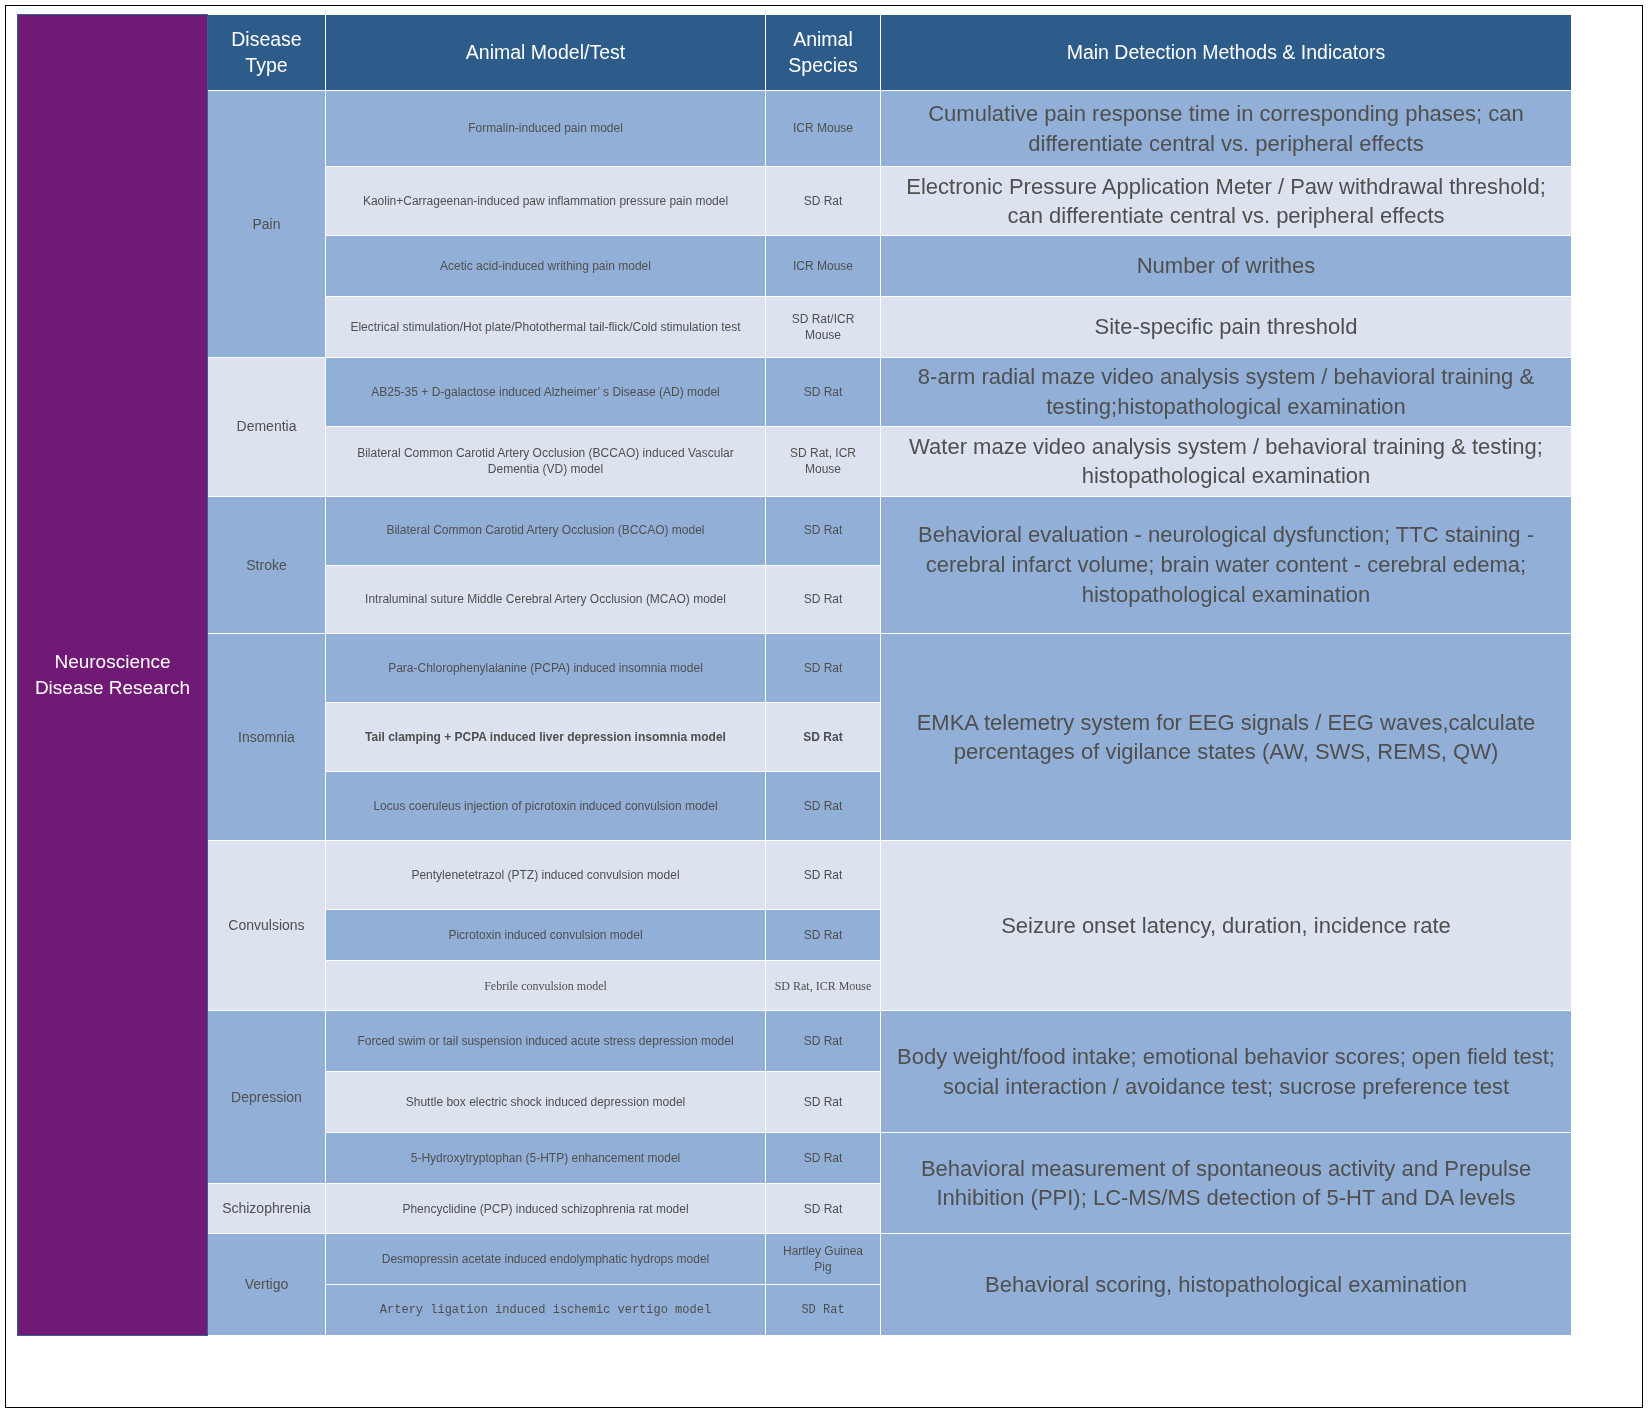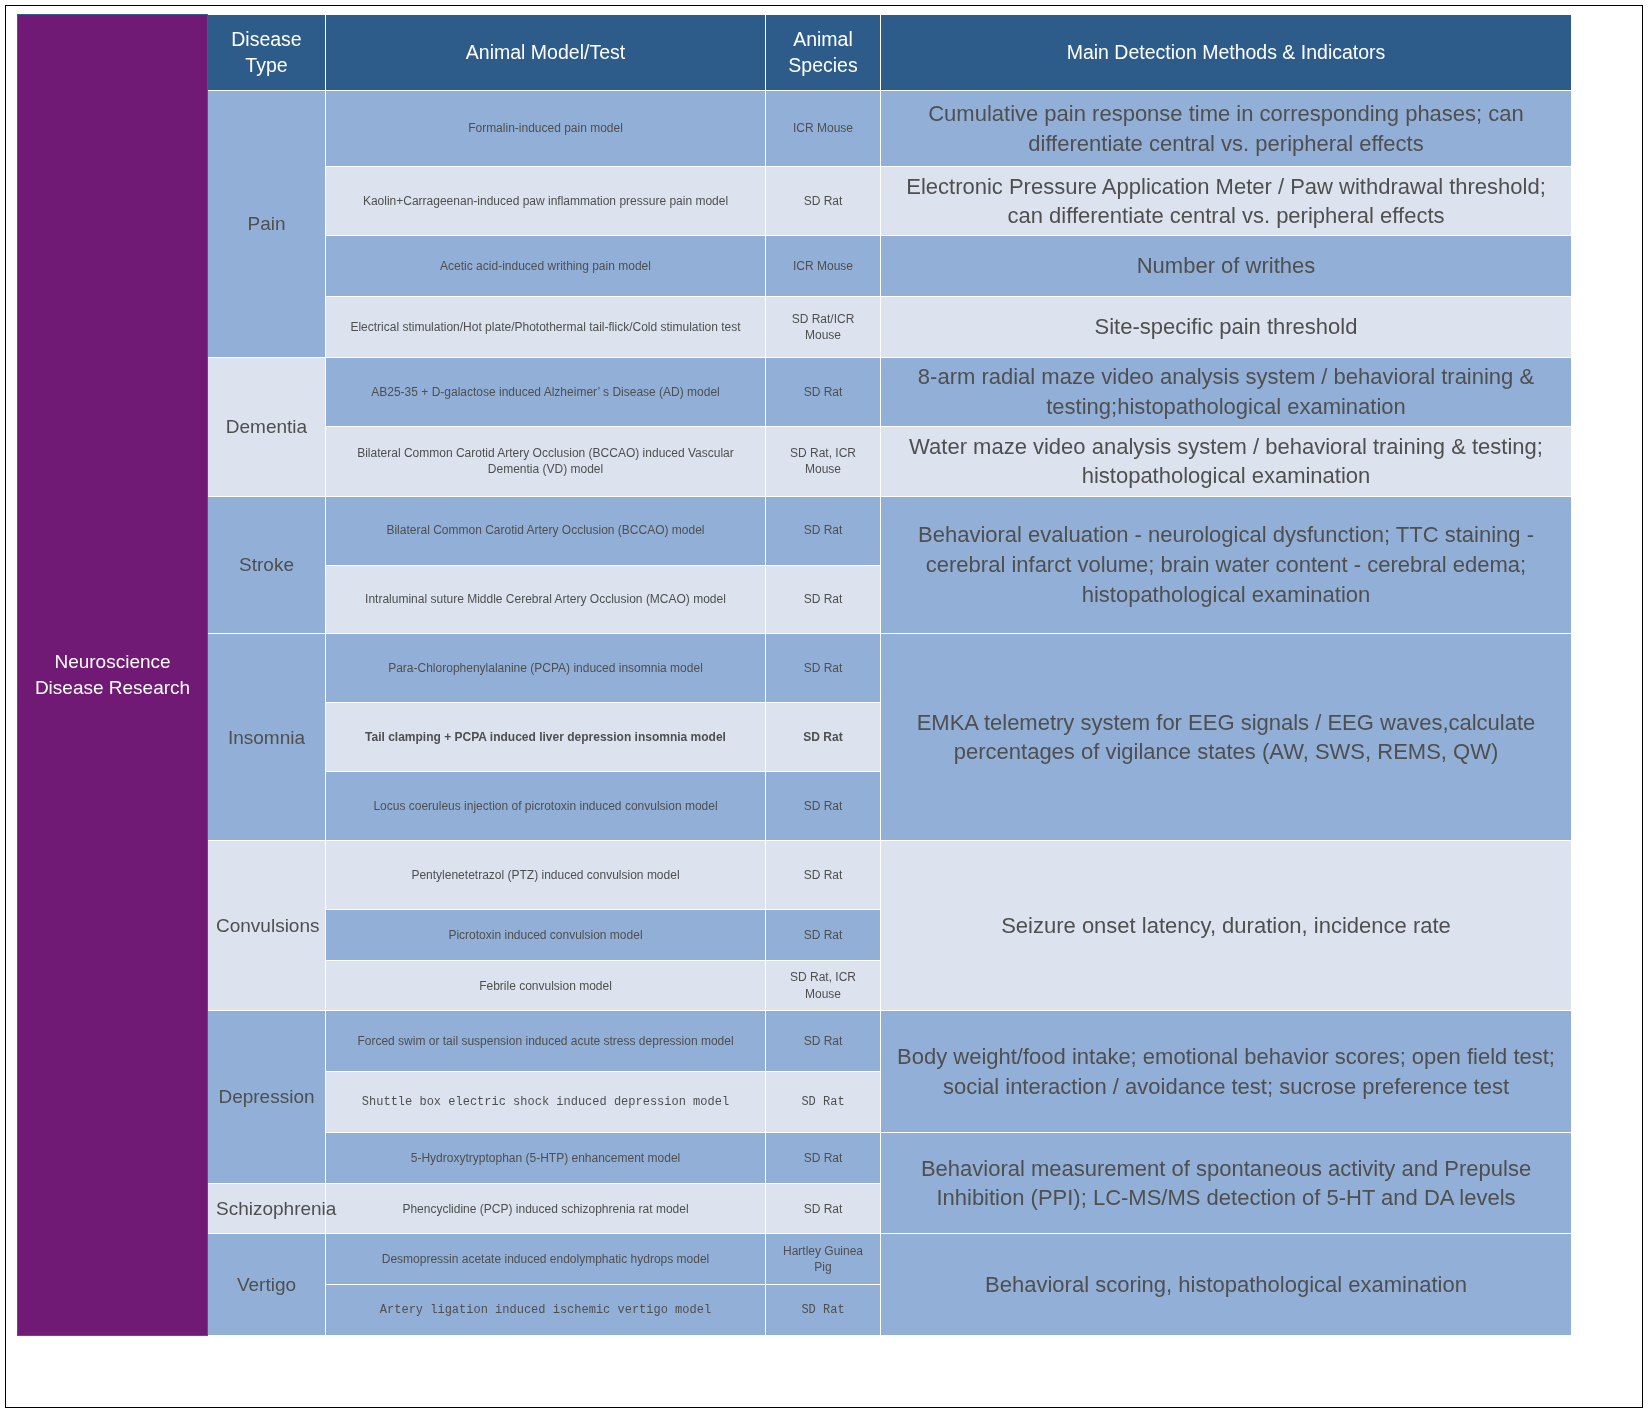--- a/index.html
+++ b/index.html
@@ -66,21 +66,21 @@
   }
   .tone-a { background: #92B0D7; color: #4A4A4A; }
   .tone-b { background: #DCE3EF; color: #4A4A4A; }
 
   .cell-txt {
     display: block;
     font-size: 17.5px;
     line-height: 1.35;
     color: #4F4F4F;
   }
-  .type-txt  { font-size: 19px; }
+  .type-txt  { font-size: 14px; }
   .model-txt { font-size: 12px; }
   .spec-txt  { font-size: 12px; }
   .meth-txt  { font-size: 22px; }
 </style>
 </head>
 <body>
 
 <div class="page-frame">
   <div class="table-wrap">
     <table class="matrix">
@@ -238,21 +238,21 @@
             </td>
           </tr>
           <tr style="height: 50px;">
             <td class="tone-a">
               <span class="cell-txt model-txt">Picrotoxin  induced convulsion model</span>
             </td>
             <td class="tone-a">
               <span class="cell-txt spec-txt">SD  Rat</span>
             </td>
           </tr>
-          <tr style="height: 50px;">
+          <tr style="height: 50px; font-family: Liberation Serif, serif;">
             <td class="tone-b">
               <span class="cell-txt model-txt">Febrile  convulsion model</span>
             </td>
             <td class="tone-b">
               <span class="cell-txt spec-txt">SD  Rat, ICR Mouse</span>
             </td>
           </tr>
           <tr style="height: 60px;">
             <td class="tone-a" rowspan="3">
               <span class="cell-txt type-txt">Depression</span>
@@ -260,21 +260,21 @@
             <td class="tone-a">
               <span class="cell-txt model-txt">Forced  swim or tail suspension induced acute stress depression model</span>
             </td>
             <td class="tone-a">
               <span class="cell-txt spec-txt">SD  Rat</span>
             </td>
             <td class="tone-a" rowspan="2">
               <span class="cell-txt meth-txt">Body  weight/food intake; emotional behavior scores; open field test; social  interaction / avoidance test; sucrose preference test</span>
             </td>
           </tr>
-          <tr style="height: 60px; font-family: Liberation Mono, monospace;">
+          <tr style="height: 60px;">
             <td class="tone-b">
               <span class="cell-txt model-txt">Shuttle  box electric shock induced depression model</span>
             </td>
             <td class="tone-b">
               <span class="cell-txt spec-txt">SD  Rat</span>
             </td>
           </tr>
           <tr style="height: 50px;">
             <td class="tone-a">
               <span class="cell-txt model-txt">5-Hydroxytryptophan  (5-HTP) enhancement model</span>

